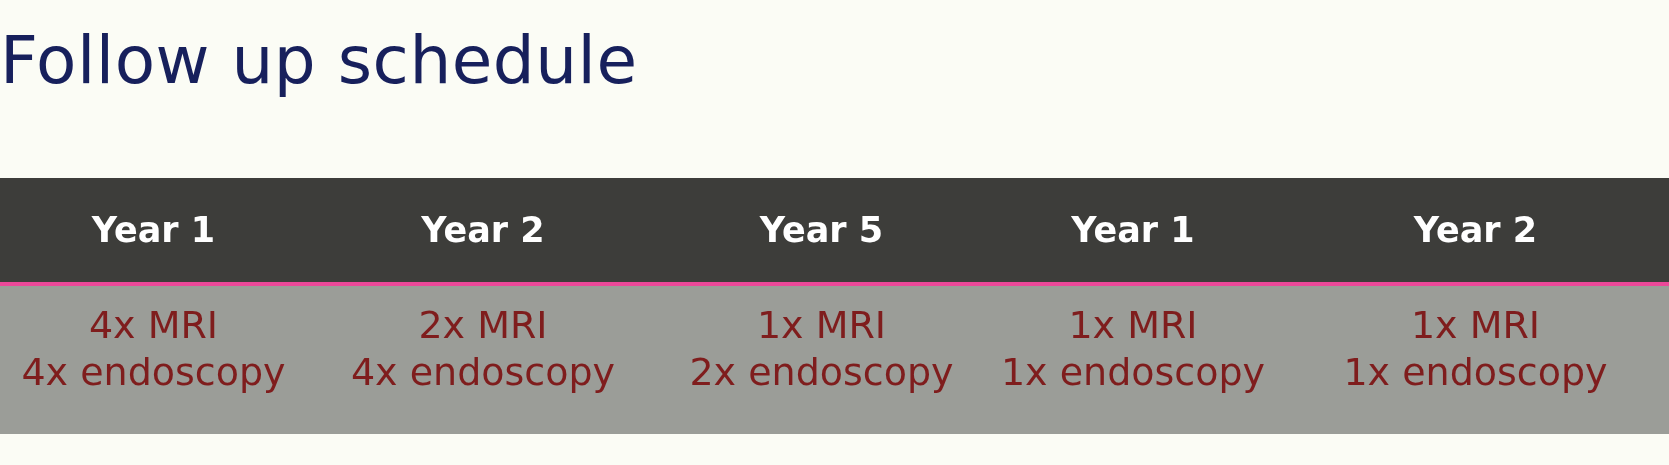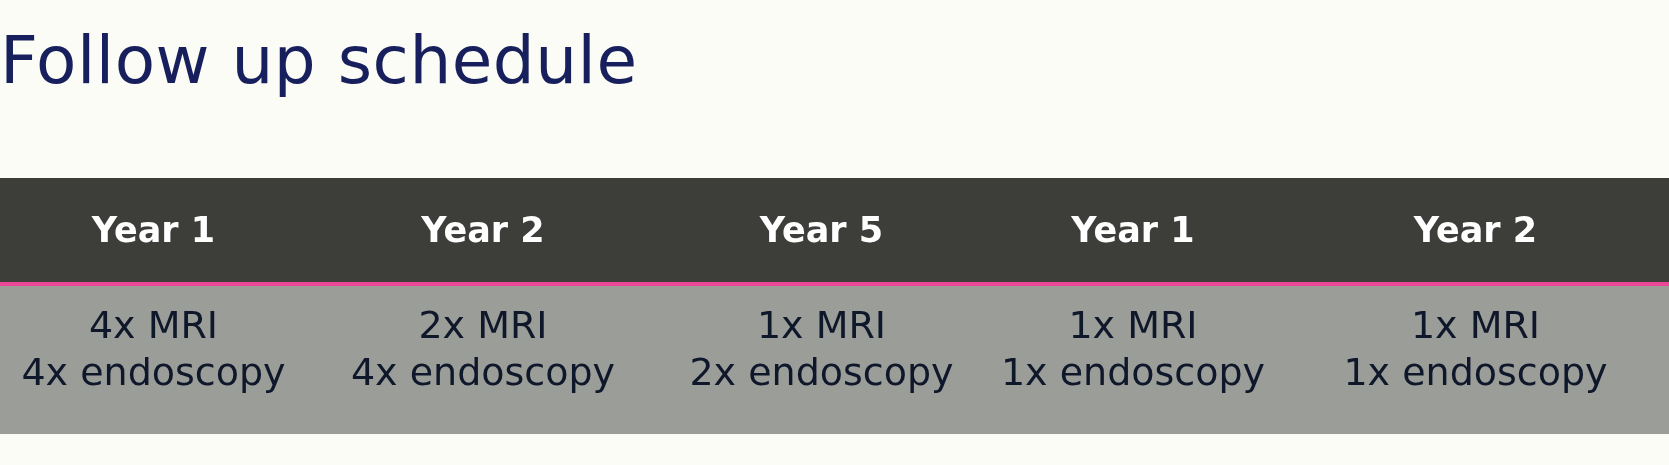--- a/index.html
+++ b/index.html
@@ -74,21 +74,21 @@
   .schedule-table thead tr.header-row {
     border-bottom: 4px solid #ec4899;
   }
 
   .schedule-table tbody tr {
     background: #9b9d98;
   }
   .schedule-table tbody td {
     height: 148px;
     padding: 0 4px 0 4px;
-    color: #0f172a;
+    color: #7f1d1d;
     font-family: "DejaVu Sans", sans-serif;
     font-size: 38px;
     font-weight: 400;
     text-align: center;
     vertical-align: top;
     border: none;
     white-space: nowrap;
     line-height: 1.24;
   }
   .cell-inner {

